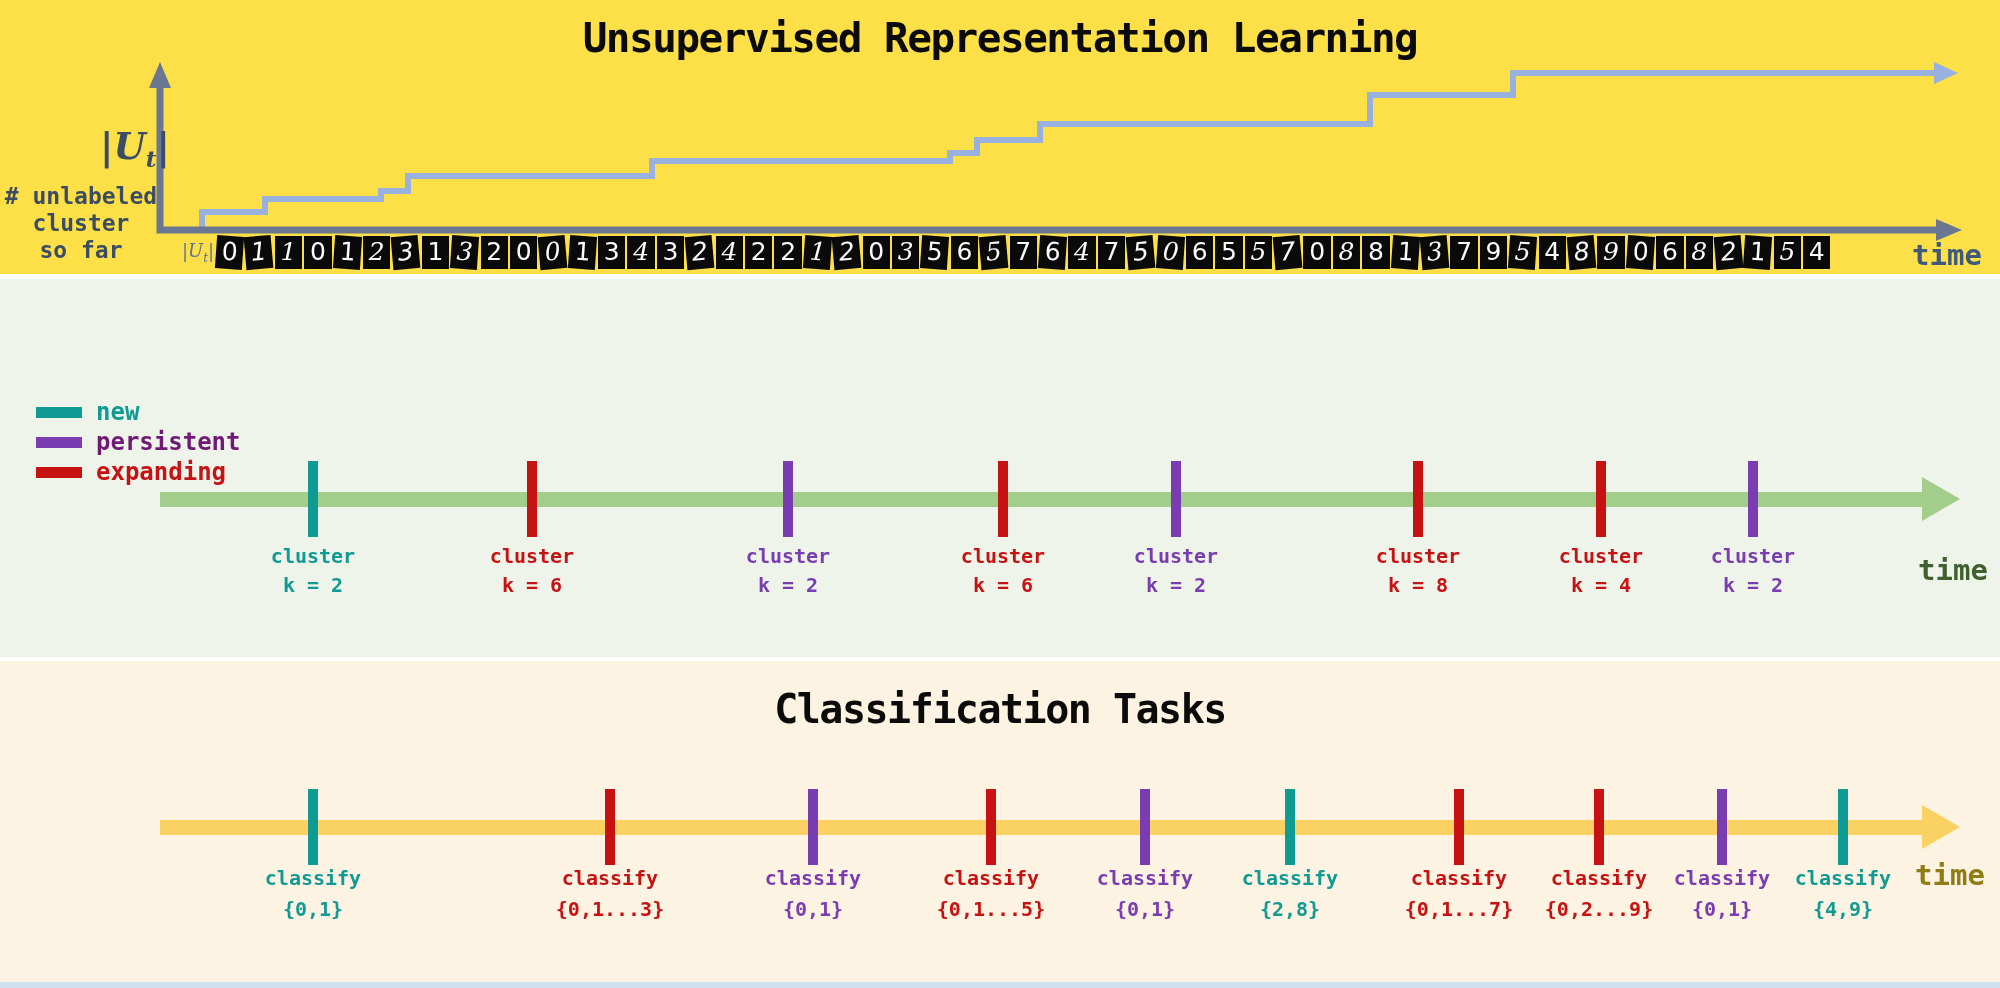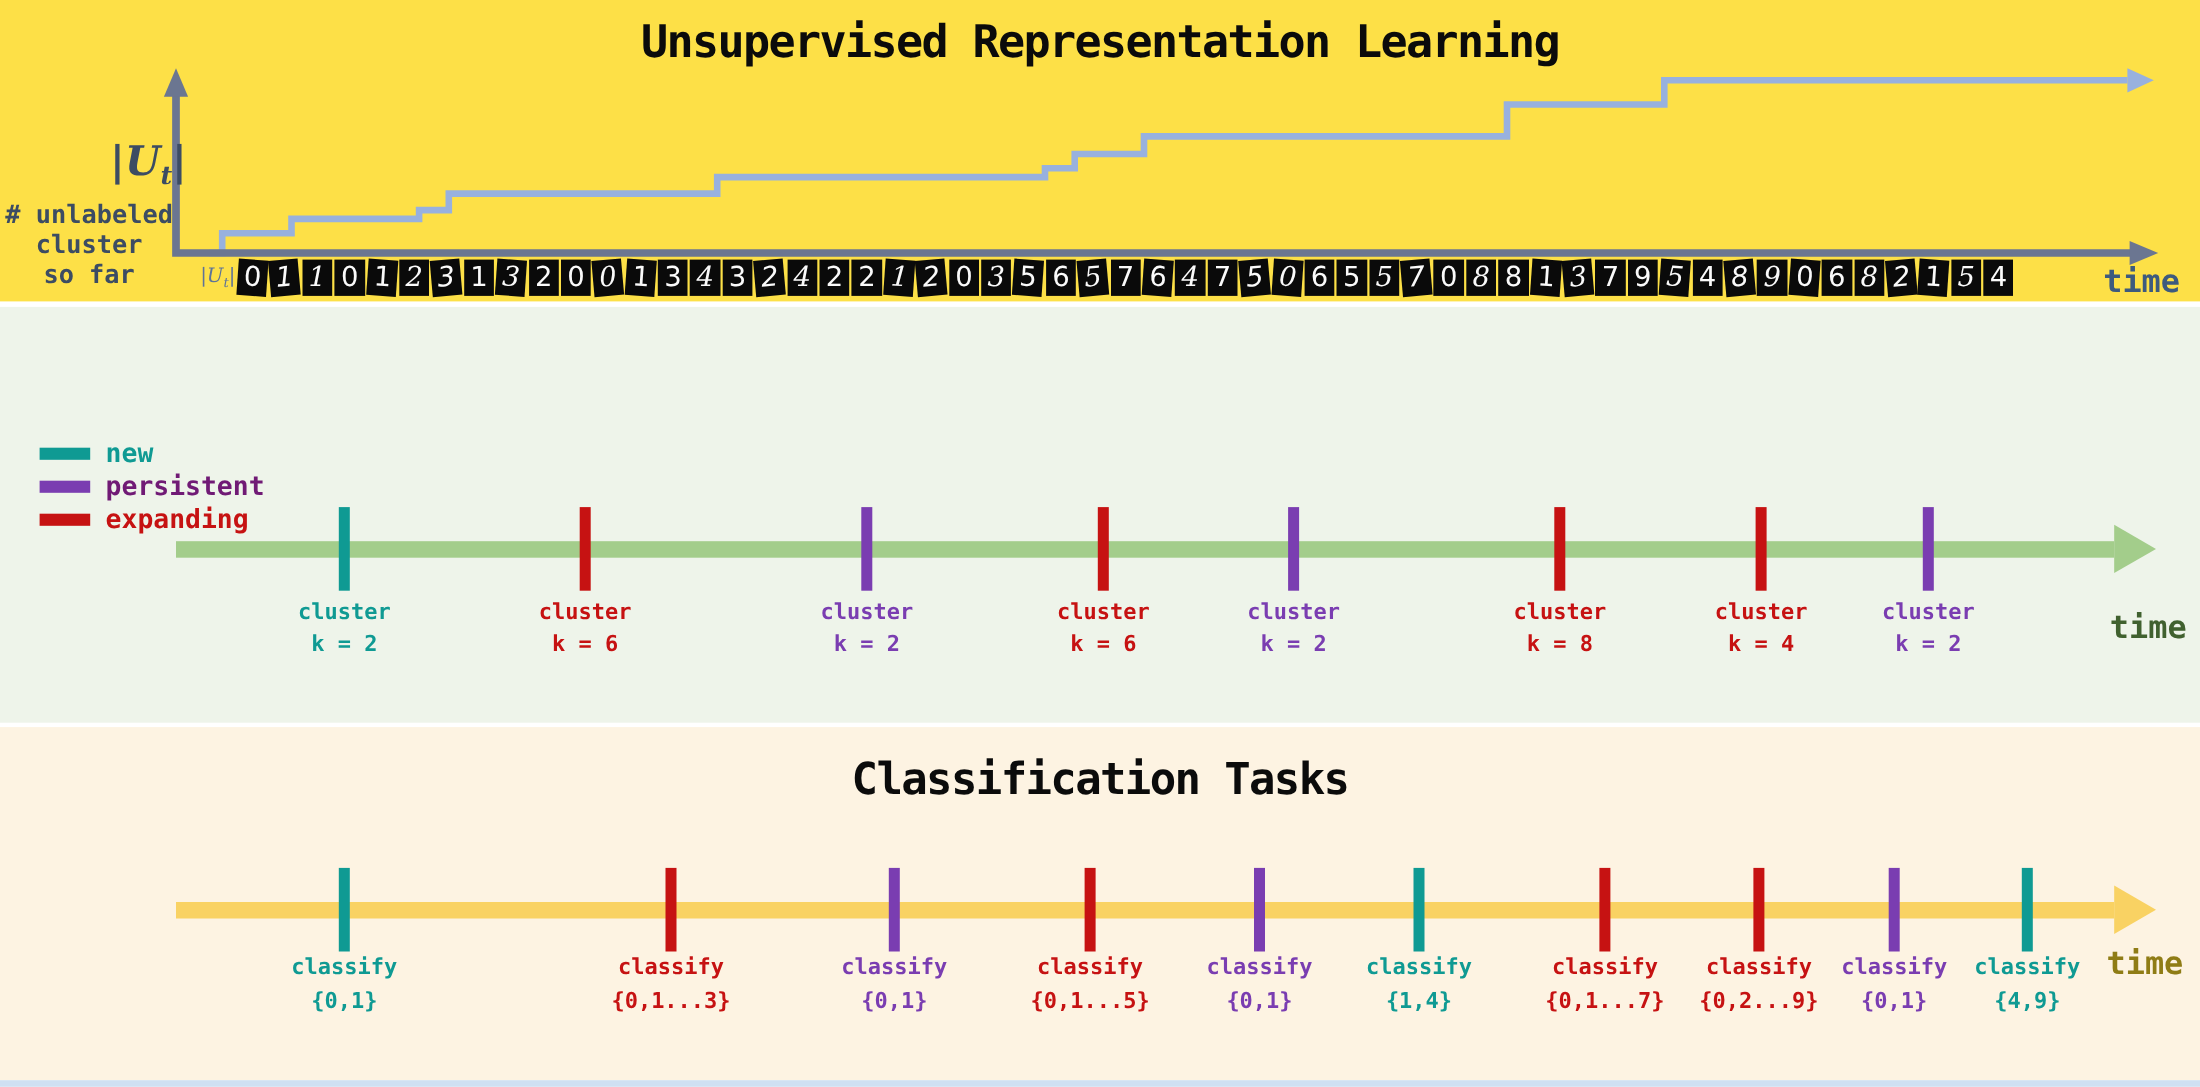--- a/index.html
+++ b/index.html
@@ -274,21 +274,21 @@
         <div class="task-tick" style="background: rgb(122, 61, 177);"></div>
         <div class="task-label" style="color: rgb(122, 61, 177);">
           <div>classify</div>
           <div>{0,1}</div>
         </div>
       </div>
       <div class="task" style="left: 1290px;">
         <div class="task-tick" style="background: rgb(15, 154, 147);"></div>
         <div class="task-label" style="color: rgb(15, 154, 147);">
           <div>classify</div>
-          <div>{1,4}</div>
+          <div>{2,8}</div>
         </div>
       </div>
       <div class="task" style="left: 1459px;">
         <div class="task-tick" style="background: rgb(198, 18, 18);"></div>
         <div class="task-label" style="color: rgb(198, 18, 18);">
           <div>classify</div>
           <div>{0,1...7}</div>
         </div>
       </div>
       <div class="task" style="left: 1599px;">

